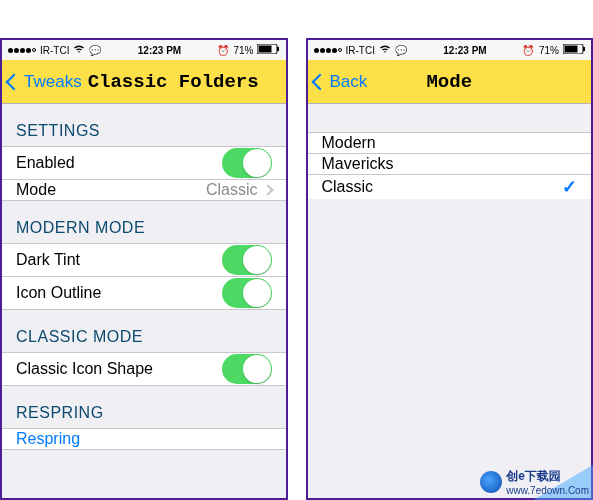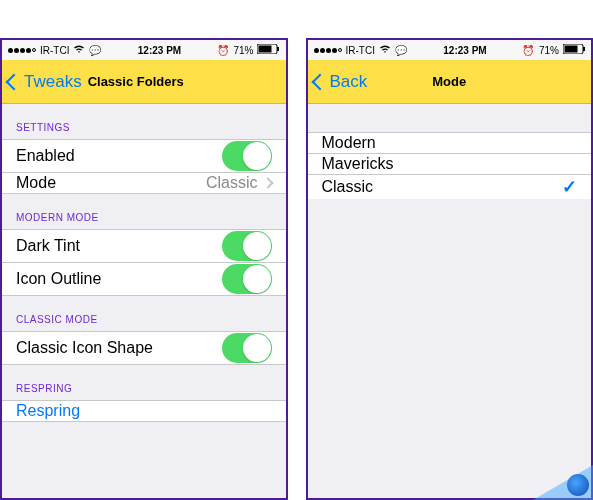--- a/index.html
+++ b/index.html
@@ -65,36 +65,37 @@
     width:10px; height:10px;
     border-left:2.5px solid #007aff;
     border-bottom:2.5px solid #007aff;
     transform: rotate(45deg);
     margin-top:4px;
   }
   .nav-title {
     position: absolute;
     left:0; right:0;
     text-align:center;
-    font-size:13px;
+    font-size:19px;
     font-weight:600;
     color:#000;
     pointer-events:none;
+    font-family:Liberation Mono, monospace;
   }
   .nav-title.left-align {
     position: static;
     text-align: left;
     margin-left: 6px;
     pointer-events:none;
   }
   .content { flex:1; overflow:hidden; }
   .group-header {
     padding: 18px 14px 6px;
-    font-size: 10px;
-    color: #6d28d9;
+    font-size: 16px;
+    color: #0c4a6e;
     text-transform: uppercase;
     letter-spacing: 0.5px;
   }
   .cell {
     background: #fff;
     border-top: 1px solid #c8c7cc;
     display: flex;
     align-items: center;
     justify-content: space-between;
     padding: 1px 14px;
@@ -287,13 +288,17 @@
     <div class="cell">
       <span>Classic</span>
       <span class="check">✓</span>
     </div>
   </div>
 </div>
 
 <div class="wm-tri"></div>
 <div class="watermark">
   <span class="ie-circle"></span>
+  <span>
+    <div style="font-weight:bold">创e下载园</div>
+    <div style="font-size:10px">www.7edown.Com</div>
+  </span>
 </div>
 
 </body></html>

